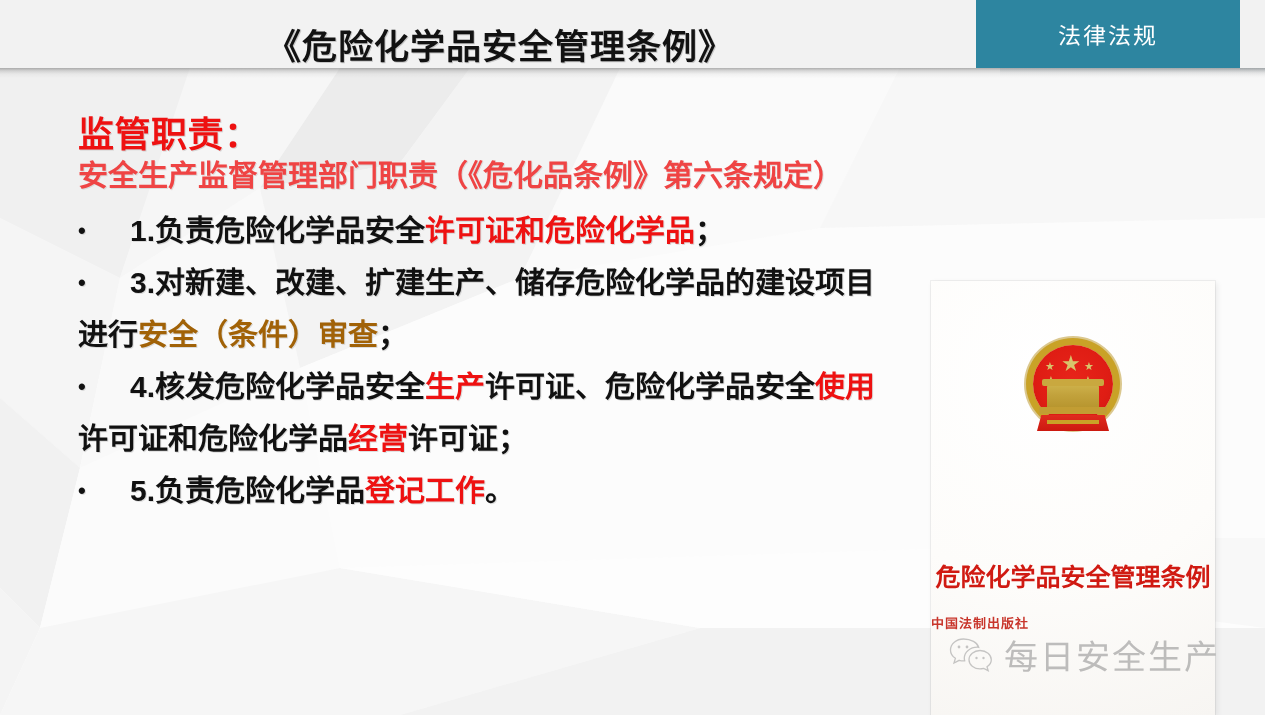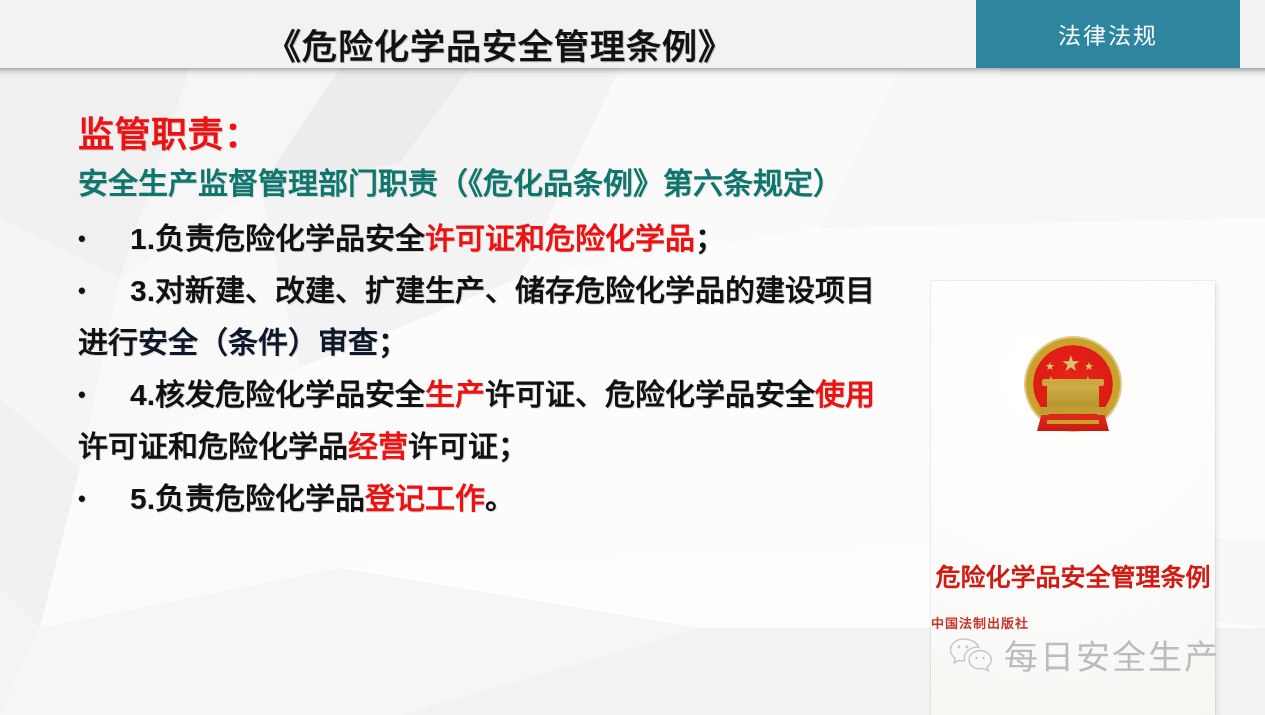--- a/index.html
+++ b/index.html
@@ -89,24 +89,23 @@
   .heading-red {
     font-size:36px;
     font-weight:bold;
     color:#ee1111;
     line-height:1.25;
     letter-spacing:0.5px;
     white-space:nowrap;
     text-shadow:1px 1px 0 rgba(140,140,140,0.30);
   }
   .heading-teal {
-    margin-top:8px;
     font-size:30px;
     font-weight:bold;
-    color:#0f766e;
+    color:#ef4444;
     line-height:1.25;
     letter-spacing:0px;
     white-space:nowrap;
     text-shadow:1px 1px 0 rgba(150,150,150,0.25);
   }
 
   ul.bullets {
     margin-top:10px;
     list-style:none;
   }
@@ -276,21 +275,21 @@
     <div class="header-badge">法律法规</div>
   </div>
   <div class="header-shadow"></div>
   <div class="header-shadow-right"></div>
 
   <div class="content">
     <div class="heading-red">监管职责：</div>
     <div class="heading-teal">安全生产监督管理部门职责（《危化品条例》第六条规定）</div>
     <ul class="bullets" id="duties-list">
         <li><span class="bullet-dot">•</span><span class="li-body"><span>1.</span><span style="color: rgb(17, 17, 17);">负责危险化学品安全</span><span style="color: rgb(238, 17, 17);">许可证和危险化学品</span><span style="color: rgb(17, 17, 17);">；</span></span></li>
-        <li><span class="bullet-dot">•</span><span class="li-body"><span>3.</span><span style="color: rgb(17, 17, 17);">对新建、改建、扩建生产、储存危险化学品的建设项目进行</span><span style="color: #0f172a;">安全（条件）审查</span><span style="color: rgb(17, 17, 17);">；</span></span></li>
+        <li><span class="bullet-dot">•</span><span class="li-body"><span>3.</span><span style="color: rgb(17, 17, 17);">对新建、改建、扩建生产、储存危险化学品的建设项目进行</span><span style="color: #a16207;">安全（条件）审查</span><span style="color: rgb(17, 17, 17);">；</span></span></li>
         <li><span class="bullet-dot">•</span><span class="li-body"><span>4.</span><span style="color: rgb(17, 17, 17);">核发危险化学品安全</span><span style="color: rgb(238, 17, 17);">生产</span><span style="color: rgb(17, 17, 17);">许可证、危险化学品安全</span><span style="color: rgb(238, 17, 17);">使用</span><span style="color: rgb(17, 17, 17);">许可证和危险化学品</span><span style="color: rgb(238, 17, 17);">经营</span><span style="color: rgb(17, 17, 17);">许可证；</span></span></li>
         <li><span class="bullet-dot">•</span><span class="li-body"><span>5.</span><span style="color: rgb(17, 17, 17);">负责危险化学品</span><span style="color: rgb(238, 17, 17);">登记工作</span><span style="color: rgb(17, 17, 17);">。</span></span></li>
       </ul>
   </div>
 
   <div class="book">
     <div class="book-inner">
       <div class="emblem">
         <div class="emblem-disc"></div>
         <div class="emblem-stars">

